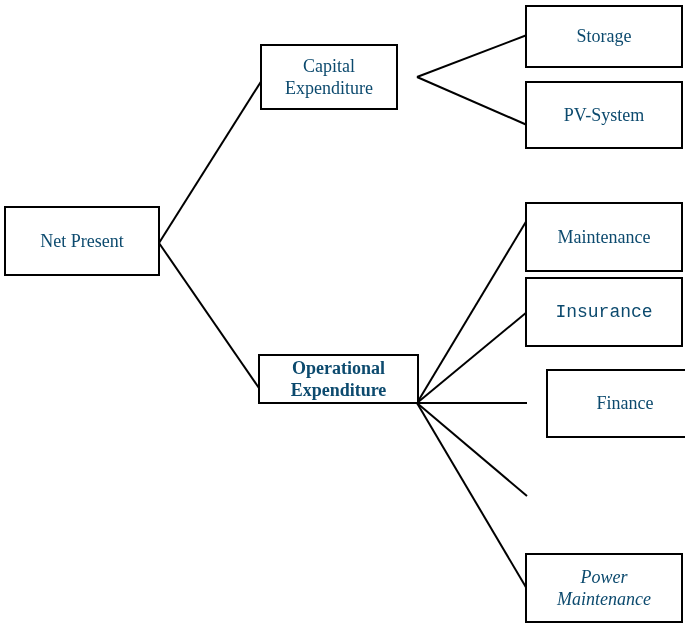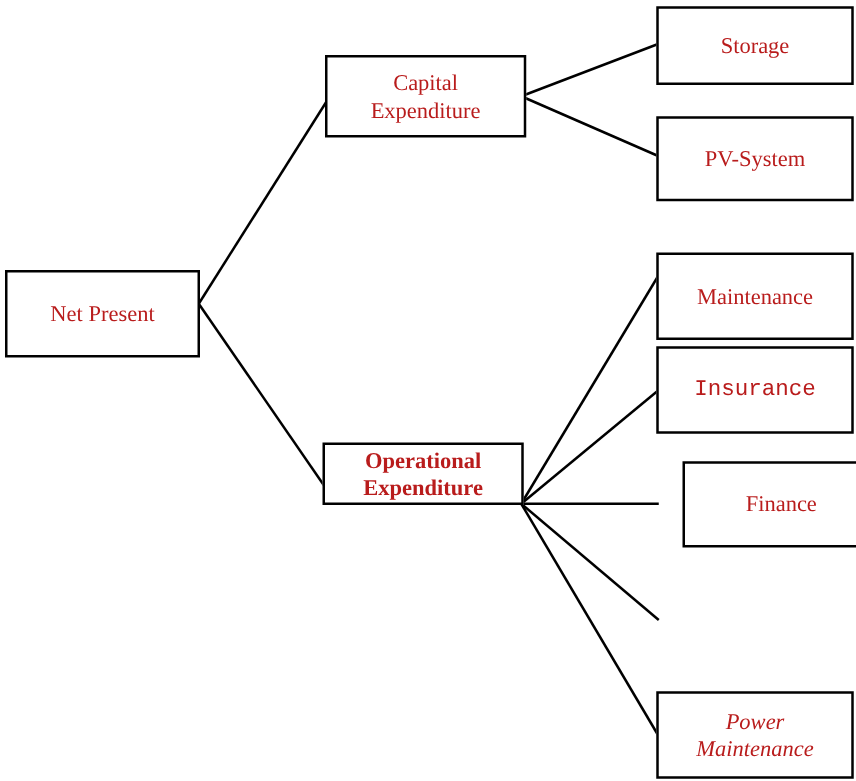--- a/index.html
+++ b/index.html
@@ -24,38 +24,38 @@
   }
   .edges line {
     stroke: #000000;
     stroke-width: 2;
   }
   .node {
     position: absolute;
     box-sizing: border-box;
     background: #ffffff;
     border: 2px solid #000000;
-    color: #b91c1c;
+    color: #0c4a6e;
     display: flex;
     flex-direction: column;
     align-items: center;
     justify-content: center;
     text-align: left;
     font-size: 18px;
     line-height: 1.25;
   }
   .node span { display: block; }
 
-  #node-npv         { left: 4px;   top: 216px; width: 156px; height: 70px; }
-  #node-capex       { left: 260px; top: 44px;  width: 161px; height: 66px; }
+  #node-npv         { left: 4px;   top: 206px; width: 156px; height: 70px; }
+  #node-capex       { left: 260px; top: 44px;  width: 138px; height: 66px; }
   #node-opex        { left: 258px; top: 354px; width: 161px; height: 50px; font-weight: bold; }
 
   .leaf             { left: 525px; width: 158px; }
   #node-storage     { top: 5px;   height: 63px; }
-  #node-pv-system   { top: 93px;  height: 68px; }
+  #node-pv-system   { top: 81px;  height: 68px; }
   #node-maintenance { top: 202px; height: 70px; }
   #node-insurance   { top: 277px; height: 70px; font-family: Liberation Mono, monospace; }
   #node-finance     { top: 369px; height: 69px; margin-left: 21px; }
   #node-feed-in     { top: 462px; height: 70px; }
   #node-power       { top: 553px; height: 70px; font-style: italic; }
 </style>
 </head>
 <body>
 
 <div class="canvas">

